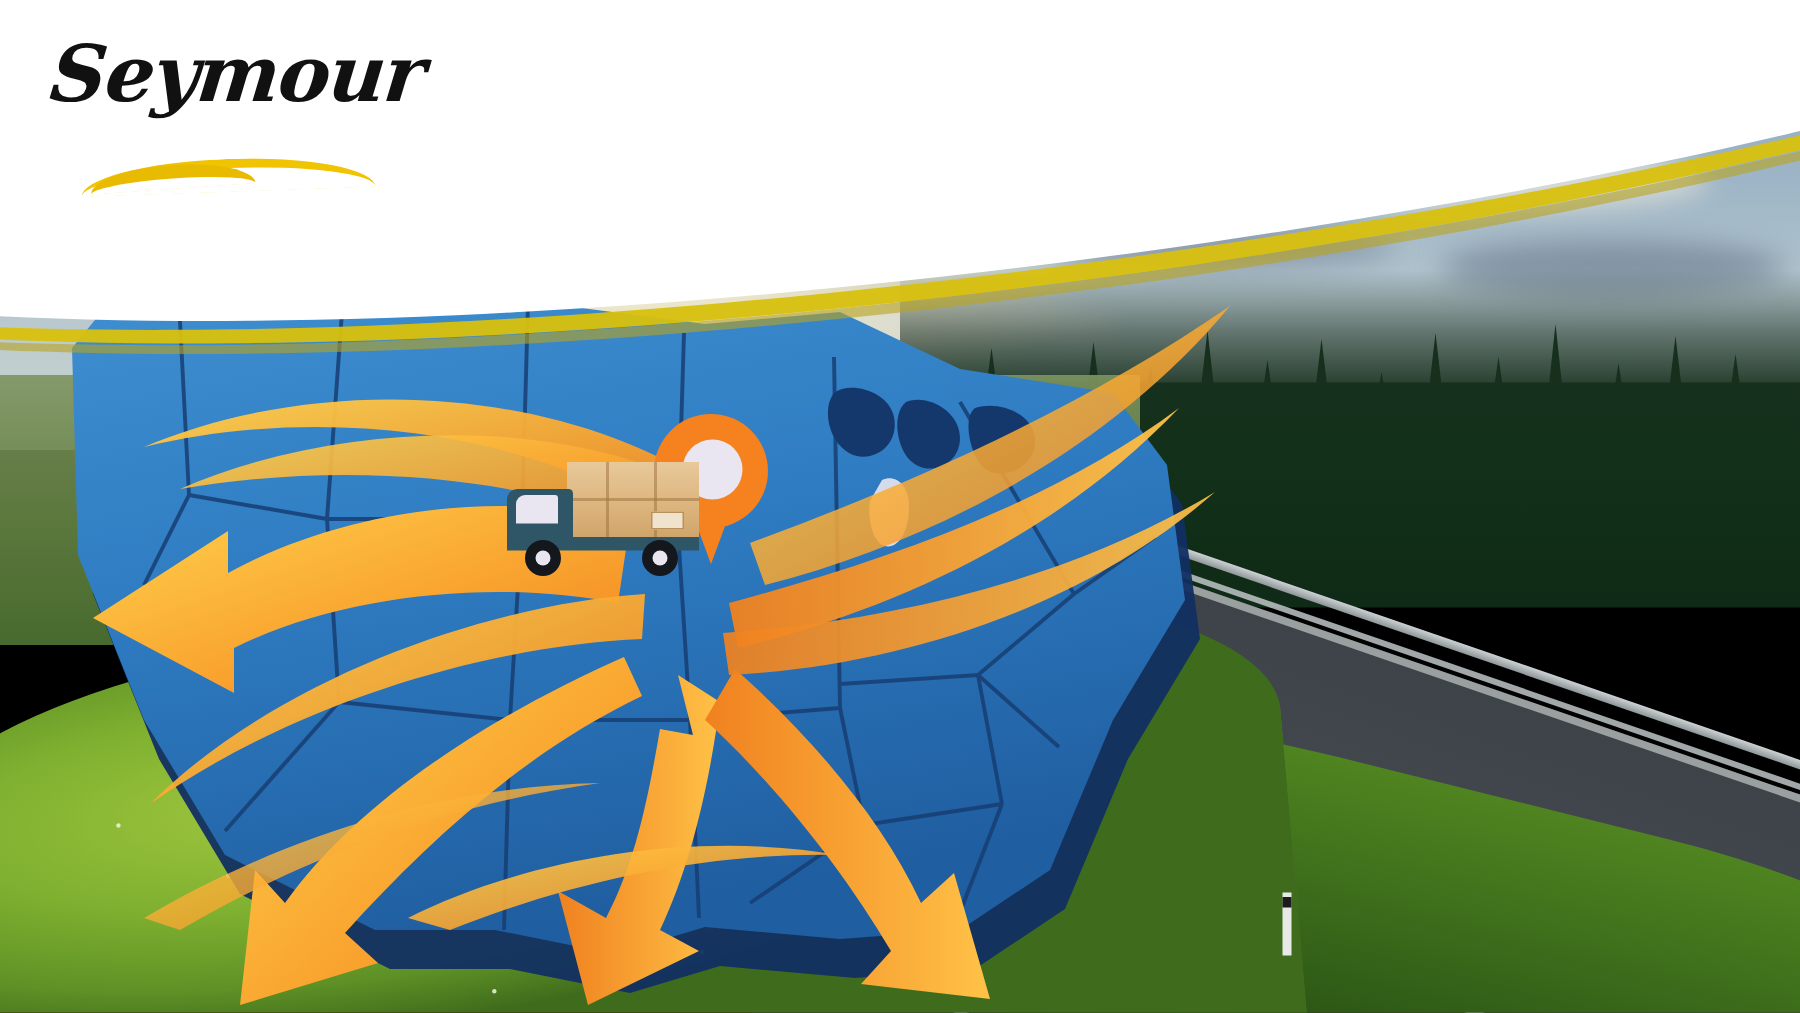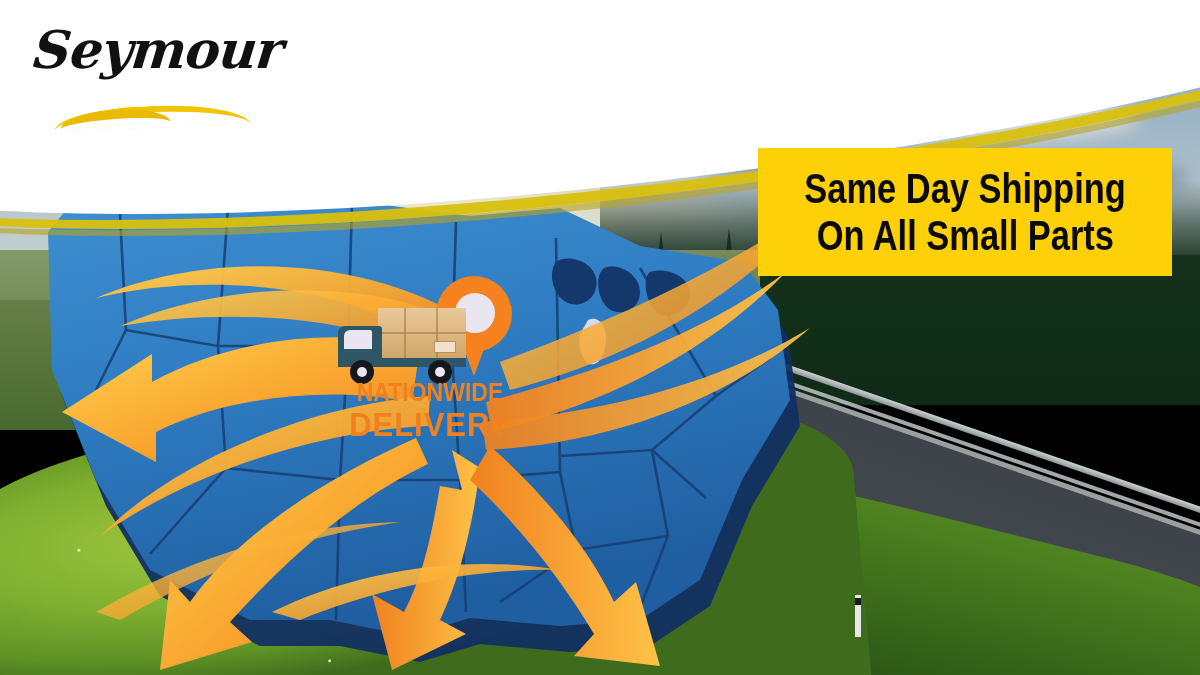--- a/index.html
+++ b/index.html
@@ -396,38 +396,30 @@
         <span class="truck-label"></span>
       </span>
       <span class="truck-cab">
           <span class="truck-window"></span>
         </span>
       <span class="truck-chassis"></span>
       <span class="wheel" style="left:14px;"></span>
       <span class="wheel" style="left:92px;"></span>
     </div>
 
-    <div class="caption">
-      <div class="cap1">NATIONWIDE</div>
-      <div class="cap2">DELIVERY</div>
-    </div>
   </div>
 
   <div class="headerwrap">
     <div class="whiteswoosh"></div>
     <div class="yellowband2"></div>
     <div class="yellowband"></div>
   </div>
 
   <div class="logo">
     <div class="logo-seymour">Seymour</div>
     <div class="logo-swoosh"></div>
     <div class="logo-swoosh2"></div>
   </div>
 
-  <div class="callout" id="callout-1">
-    <div class="line">Same Day Shipping</div>
-    <div class="line">On All Small Parts</div>
-  </div>
 
 
 
 </div>
 
 </body></html>

